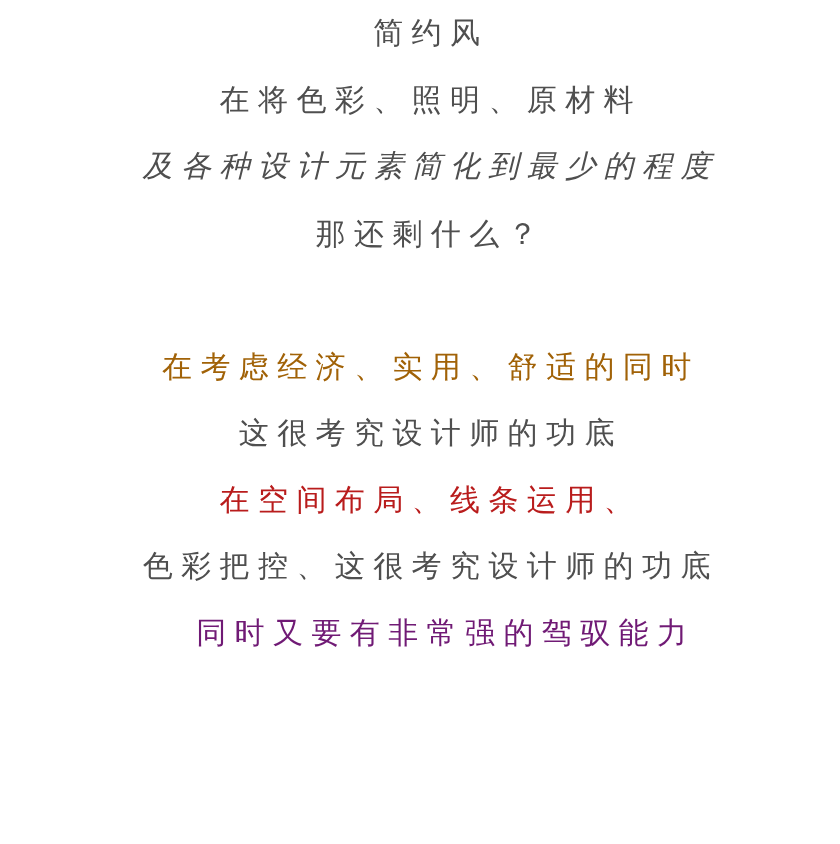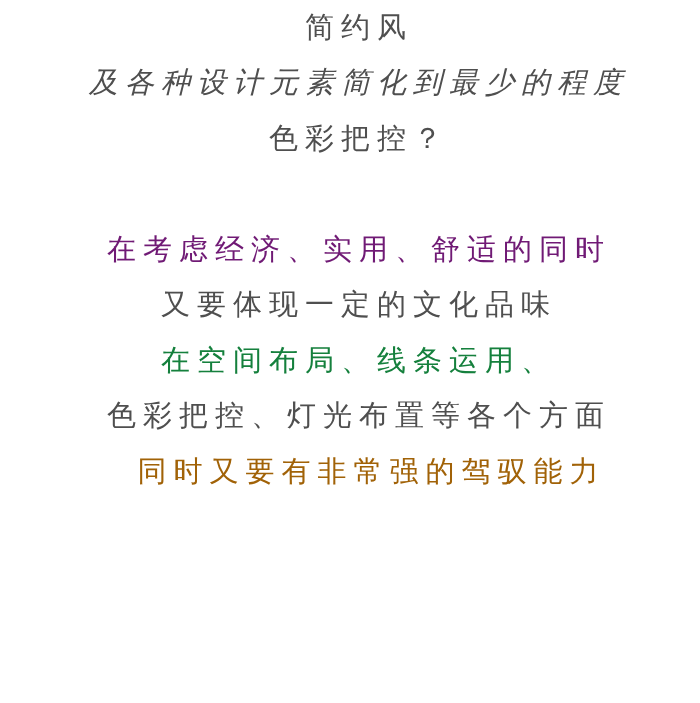--- a/index.html
+++ b/index.html
@@ -23,39 +23,40 @@
   }
   
   .paragraph + .paragraph {
     margin-top: 55.5px;
   }
   .line {
     height: 55.5px;
     display: flex;
     align-items: center;
     justify-content: center;
-    font-size: 29px;
+    font-size: 25px;
     letter-spacing: 7px;
     font-weight: 300;
     color: #4f4f4f;
     white-space: nowrap;
     
     padding-left: 18px;
     box-sizing: border-box;
   }
 </style>
 </head>
 <body style="background: rgb(255, 255, 255);">
 
 <main class="article">
   <section class="paragraph">
       <div class="line" style="color: rgb(79, 79, 79);">简约风</div>
+      <div class="line" style="color: rgb(79, 79, 79);">在将色彩、照明、原材料</div>
       <div class="line" style="color: rgb(79, 79, 79); font-style: italic;">及各种设计元素简化到最少的程度</div>
-      <div class="line" style="color: rgb(79, 79, 79);">色彩把控？</div>
+      <div class="line" style="color: rgb(79, 79, 79);">那还剩什么？</div>
     </section>
   <section class="paragraph">
-      <div class="line" style="color: #701a75;">在考虑经济、实用、舒适的同时</div>
-      <div class="line" style="color: rgb(79, 79, 79);">又要体现一定的文化品味</div>
-      <div class="line" style="color: #15803d;">在空间布局、线条运用、</div>
-      <div class="line" style="color: rgb(79, 79, 79);">色彩把控、灯光布置等各个方面</div>
-      <div class="line" style="color: #a16207; margin-left: 25px;">同时又要有非常强的驾驭能力</div>
+      <div class="line" style="color: #a16207;">在考虑经济、实用、舒适的同时</div>
+      <div class="line" style="color: rgb(79, 79, 79);">这很考究设计师的功底</div>
+      <div class="line" style="color: #b91c1c;">在空间布局、线条运用、</div>
+      <div class="line" style="color: rgb(79, 79, 79);">色彩把控、这很考究设计师的功底</div>
+      <div class="line" style="color: #701a75; margin-left: 25px;">同时又要有非常强的驾驭能力</div>
     </section>
 </main>
 
 </body></html>

